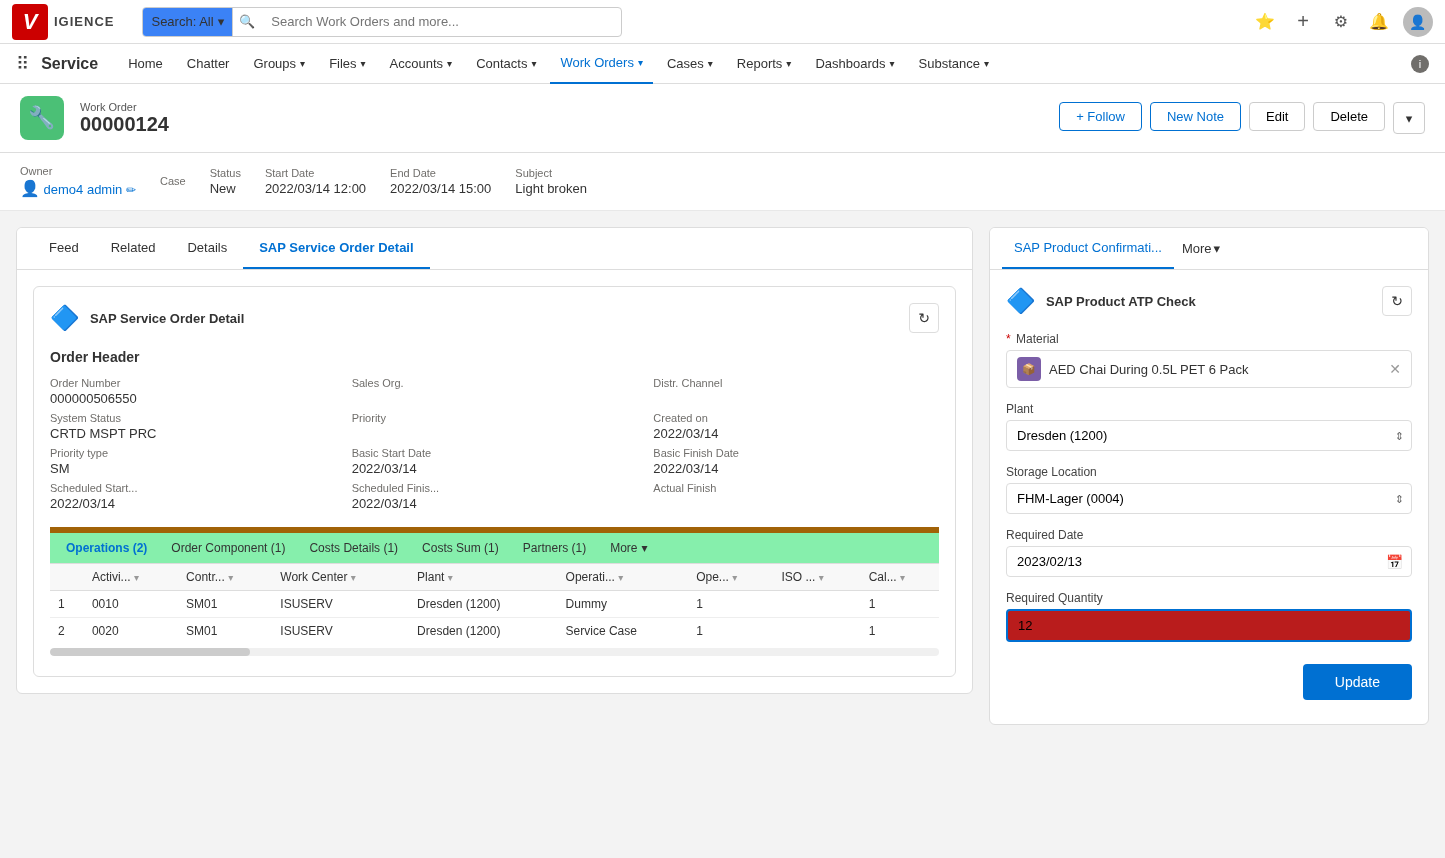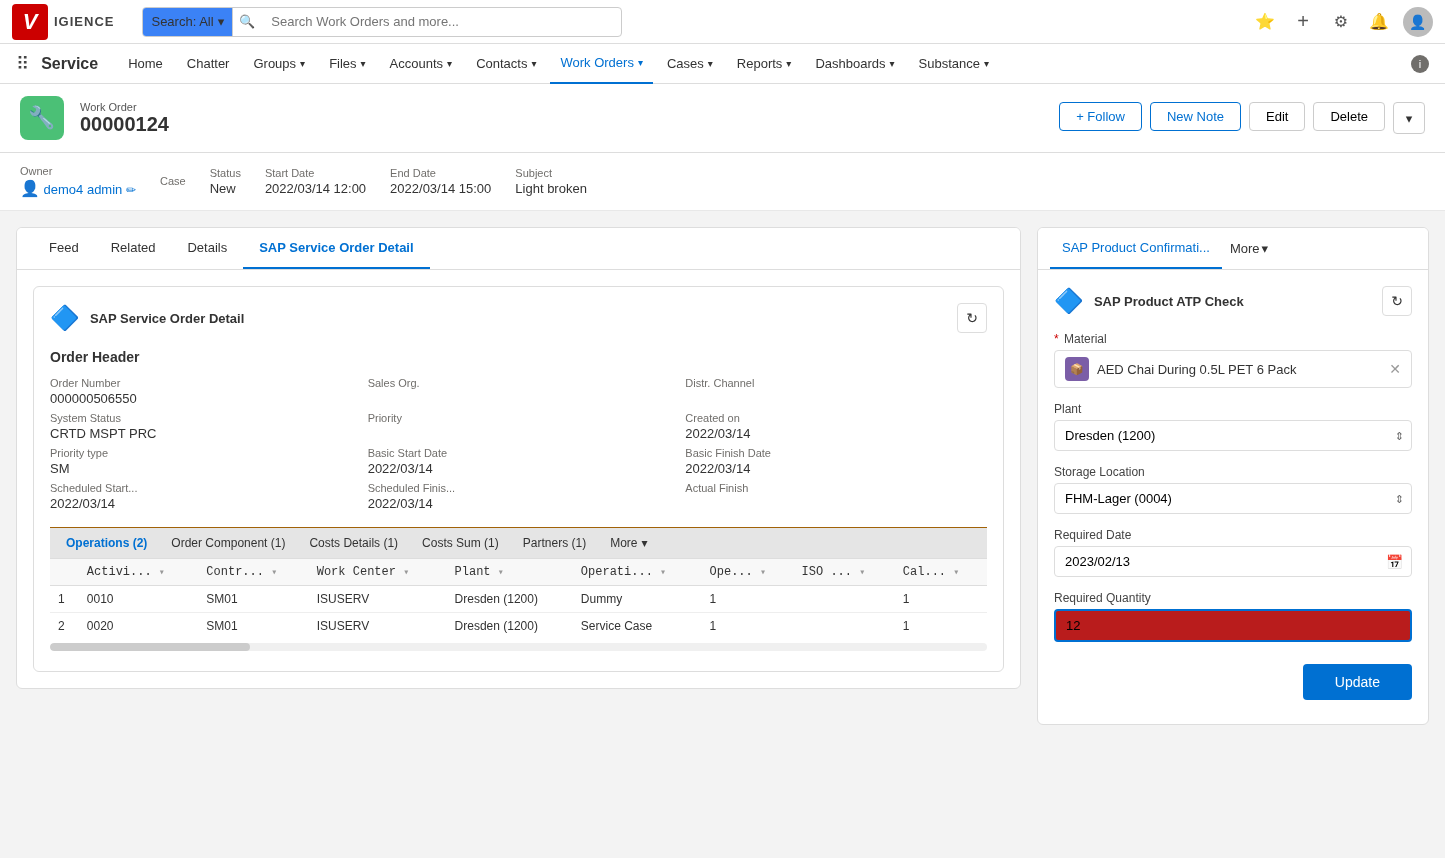--- a/index.html
+++ b/index.html
@@ -43,49 +43,49 @@
     .field-row { display: flex; gap: 24px; padding: 12px 20px; background: #fff; border-bottom: 1px solid #e8e8e8; flex-wrap: wrap; }
     .field-group { display: flex; flex-direction: column; gap: 2px; justify-content: center; }
     .field-label { font-size: 11px; color: #706e6b; }
     .field-value { font-size: 13px; color: #333; }
     .field-value a { color: #0070d2; text-decoration: none; }
     .edit-icon { font-size: 12px; color: #0070d2; cursor: pointer; }
 
     
     .main-layout { display: flex; gap: 0; padding: 16px; gap: 16px; }
     .left-panel { flex: 1; min-width: 0; }
-    .right-panel { width: 392px; flex-shrink: 0; }
+    .right-panel { width: 440px; flex-shrink: 0; }
 
     
     .card { background: #fff; border-radius: 6px; border: 1px solid #ddd; overflow: hidden; }
     .tabs-bar { display: flex; border-bottom: 1px solid #ddd; background: #fff; padding: 0 16px; }
     .tab { padding: 12px 16px; cursor: pointer; font-size: 13px; color: #333; white-space: nowrap; }
     .tab.active { color: #0070d2; border-bottom: 2px solid #0070d2; font-weight: 600; }
 
     
     .inner-card { margin: 16px; border: 1px solid #ddd; border-radius: 6px; background: #fff; padding: 16px; }
     .inner-card-header { display: flex; align-items: center; gap: 10px; margin-bottom: 16px; }
     .inner-card-title { font-size: 13px; font-weight: 600; }
     .refresh-btn { margin-left: auto; width: 30px; height: 30px; border: 1px solid #ddd; border-radius: 4px; display: flex; align-items: center; justify-content: center; cursor: pointer; background: #fff; font-size: 14px; }
 
     
     .section-title { font-size: 14px; font-weight: 700; margin-bottom: 12px; }
     .field-item { display: flex; flex-direction: column; gap: 2px; }
     .field-item .lbl { font-size: 11px; color: #706e6b; }
     .field-item .val { font-size: 13px; color: #333; }
 
     
-    .ops-tabs { display: flex; border-bottom: 1px solid #ddd; gap: 0; background: #e5e5e5; border-top: 1px solid #a16207; margin-top: 16px; padding: 0 4px; flex-wrap: wrap; }
+    .ops-tabs { display: flex; border-bottom: 1px solid #ddd; gap: 0; background: #86efac; border-top: 6px solid #a16207; margin-top: 16px; padding: 0 4px; flex-wrap: wrap; }
     .ops-tab { padding: 8px 12px; cursor: pointer; font-size: 12px; color: #333; white-space: nowrap; }
     .ops-tab.active { color: #0070d2; font-weight: 600; }
     .ops-tab-more { display: flex; align-items: center; gap: 4px; padding: 8px 12px; cursor: pointer; font-size: 12px; }
 
     
     .ops-table { width: 100%; border-collapse: collapse; font-size: 12px; }
-    .ops-table th { background: #f8f8f8; padding: 6px 8px; text-align: left; border-bottom: 1px solid #ddd; color: #333; font-weight: 500; white-space: nowrap; font-family: Liberation Mono, monospace; }
+    .ops-table th { background: #f8f8f8; padding: 6px 8px; text-align: left; border-bottom: 1px solid #ddd; color: #333; font-weight: 500; white-space: nowrap; }
     .ops-table th .sort-icon { font-size: 10px; color: #999; }
     .ops-table td { padding: 6px 8px; border-bottom: 1px solid #eee; }
     .ops-table tr:last-child td { border-bottom: none; }
     .table-scroll { overflow-x: auto; }
     .scrollbar-area { height: 8px; background: #f0f0f0; margin: 4px 0; border-radius: 4px; overflow: hidden; }
     .scrollbar-thumb { height: 8px; width: 200px; background: #ccc; border-radius: 4px; }
 
     
     .right-tabs { display: flex; border-bottom: 1px solid #ddd; background: #fff; padding: 0 12px; }
     .right-tab { padding: 12px 12px; cursor: pointer; font-size: 13px; color: #333; white-space: nowrap; }

